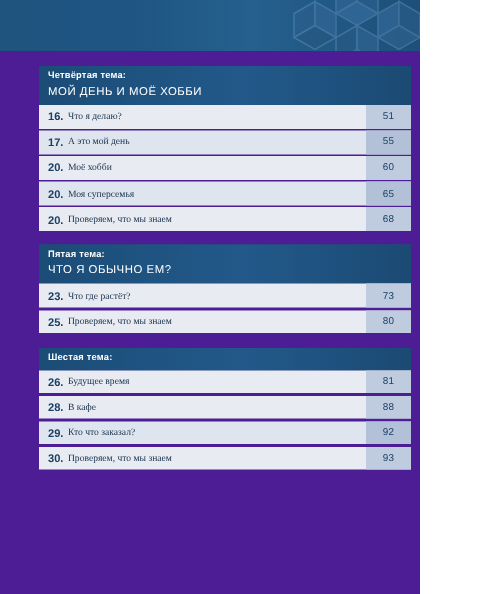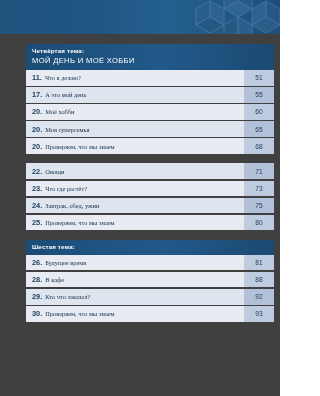--- a/index.html
+++ b/index.html
@@ -2,21 +2,21 @@
 <html><head>
 <meta charset="utf-8">
 <style>
   html,body{margin:0;padding:0;}
   body{
     width:280px;height:396px;
     background:#ffffff;
     font-family:"Liberation Sans", sans-serif;
     overflow:hidden;
   }
-  .page{position:relative;width:280px;height:396px;background:#404040;}
+  .page{position:relative;width:280px;height:396px;background:#4c1d95;}
 
   
   .banner{
     position:absolute;left:0;top:0;width:280px;height:34px;
     background:#1f5582;
     background-image:linear-gradient(90deg,#20547f 0%,#1e5582 30%,#25608e 60%,#1d4f79 100%);
     overflow:hidden;
   }
   .banner-pattern{
     position:absolute;right:-6px;top:-14px;width:110px;height:62px;
@@ -114,21 +114,21 @@
     </svg>
   </div>
 
   <div class="content" id="toc-content">
       <div class="sec-head">
         <span class="kicker">Четвёртая тема:</span>
         <span class="title">МОЙ ДЕНЬ И МОЁ ХОББИ</span>
       </div>
       <div class="rows">
         <div class="row">
-          <span class="row-num">11.</span>
+          <span class="row-num">16.</span>
           <span class="row-text">Что я делаю?</span>
           <span class="row-page">51</span>
         </div>
         <div class="row alt">
           <span class="row-num">17.</span>
           <span class="row-text">А это мой день</span>
           <span class="row-page">55</span>
         </div>
         <div class="row">
           <span class="row-num">20.</span>
@@ -140,35 +140,29 @@
           <span class="row-text">Моя суперсемья</span>
           <span class="row-page">65</span>
         </div>
         <div class="row">
           <span class="row-num">20.</span>
           <span class="row-text">Проверяем, что мы знаем</span>
           <span class="row-page">68</span>
         </div>
       </div>
       <div class="sec-gap"></div>
+      <div class="sec-head">
+        <span class="kicker">Пятая тема:</span>
+        <span class="title">ЧТО Я ОБЫЧНО ЕМ?</span>
+      </div>
       <div class="rows">
-        <div class="row alt">
-          <span class="row-num">22.</span>
-          <span class="row-text">Овощи</span>
-          <span class="row-page">71</span>
-        </div>
         <div class="row">
           <span class="row-num">23.</span>
           <span class="row-text">Что где растёт?</span>
           <span class="row-page">73</span>
-        </div>
-        <div class="row alt">
-          <span class="row-num">24.</span>
-          <span class="row-text">Завтрак, обед, ужин</span>
-          <span class="row-page">75</span>
         </div>
         <div class="row">
           <span class="row-num">25.</span>
           <span class="row-text">Проверяем, что мы знаем</span>
           <span class="row-page">80</span>
         </div>
       </div>
       <div class="sec-gap"></div>
       <div class="sec-head">
         <span class="kicker">Шестая тема:</span>

